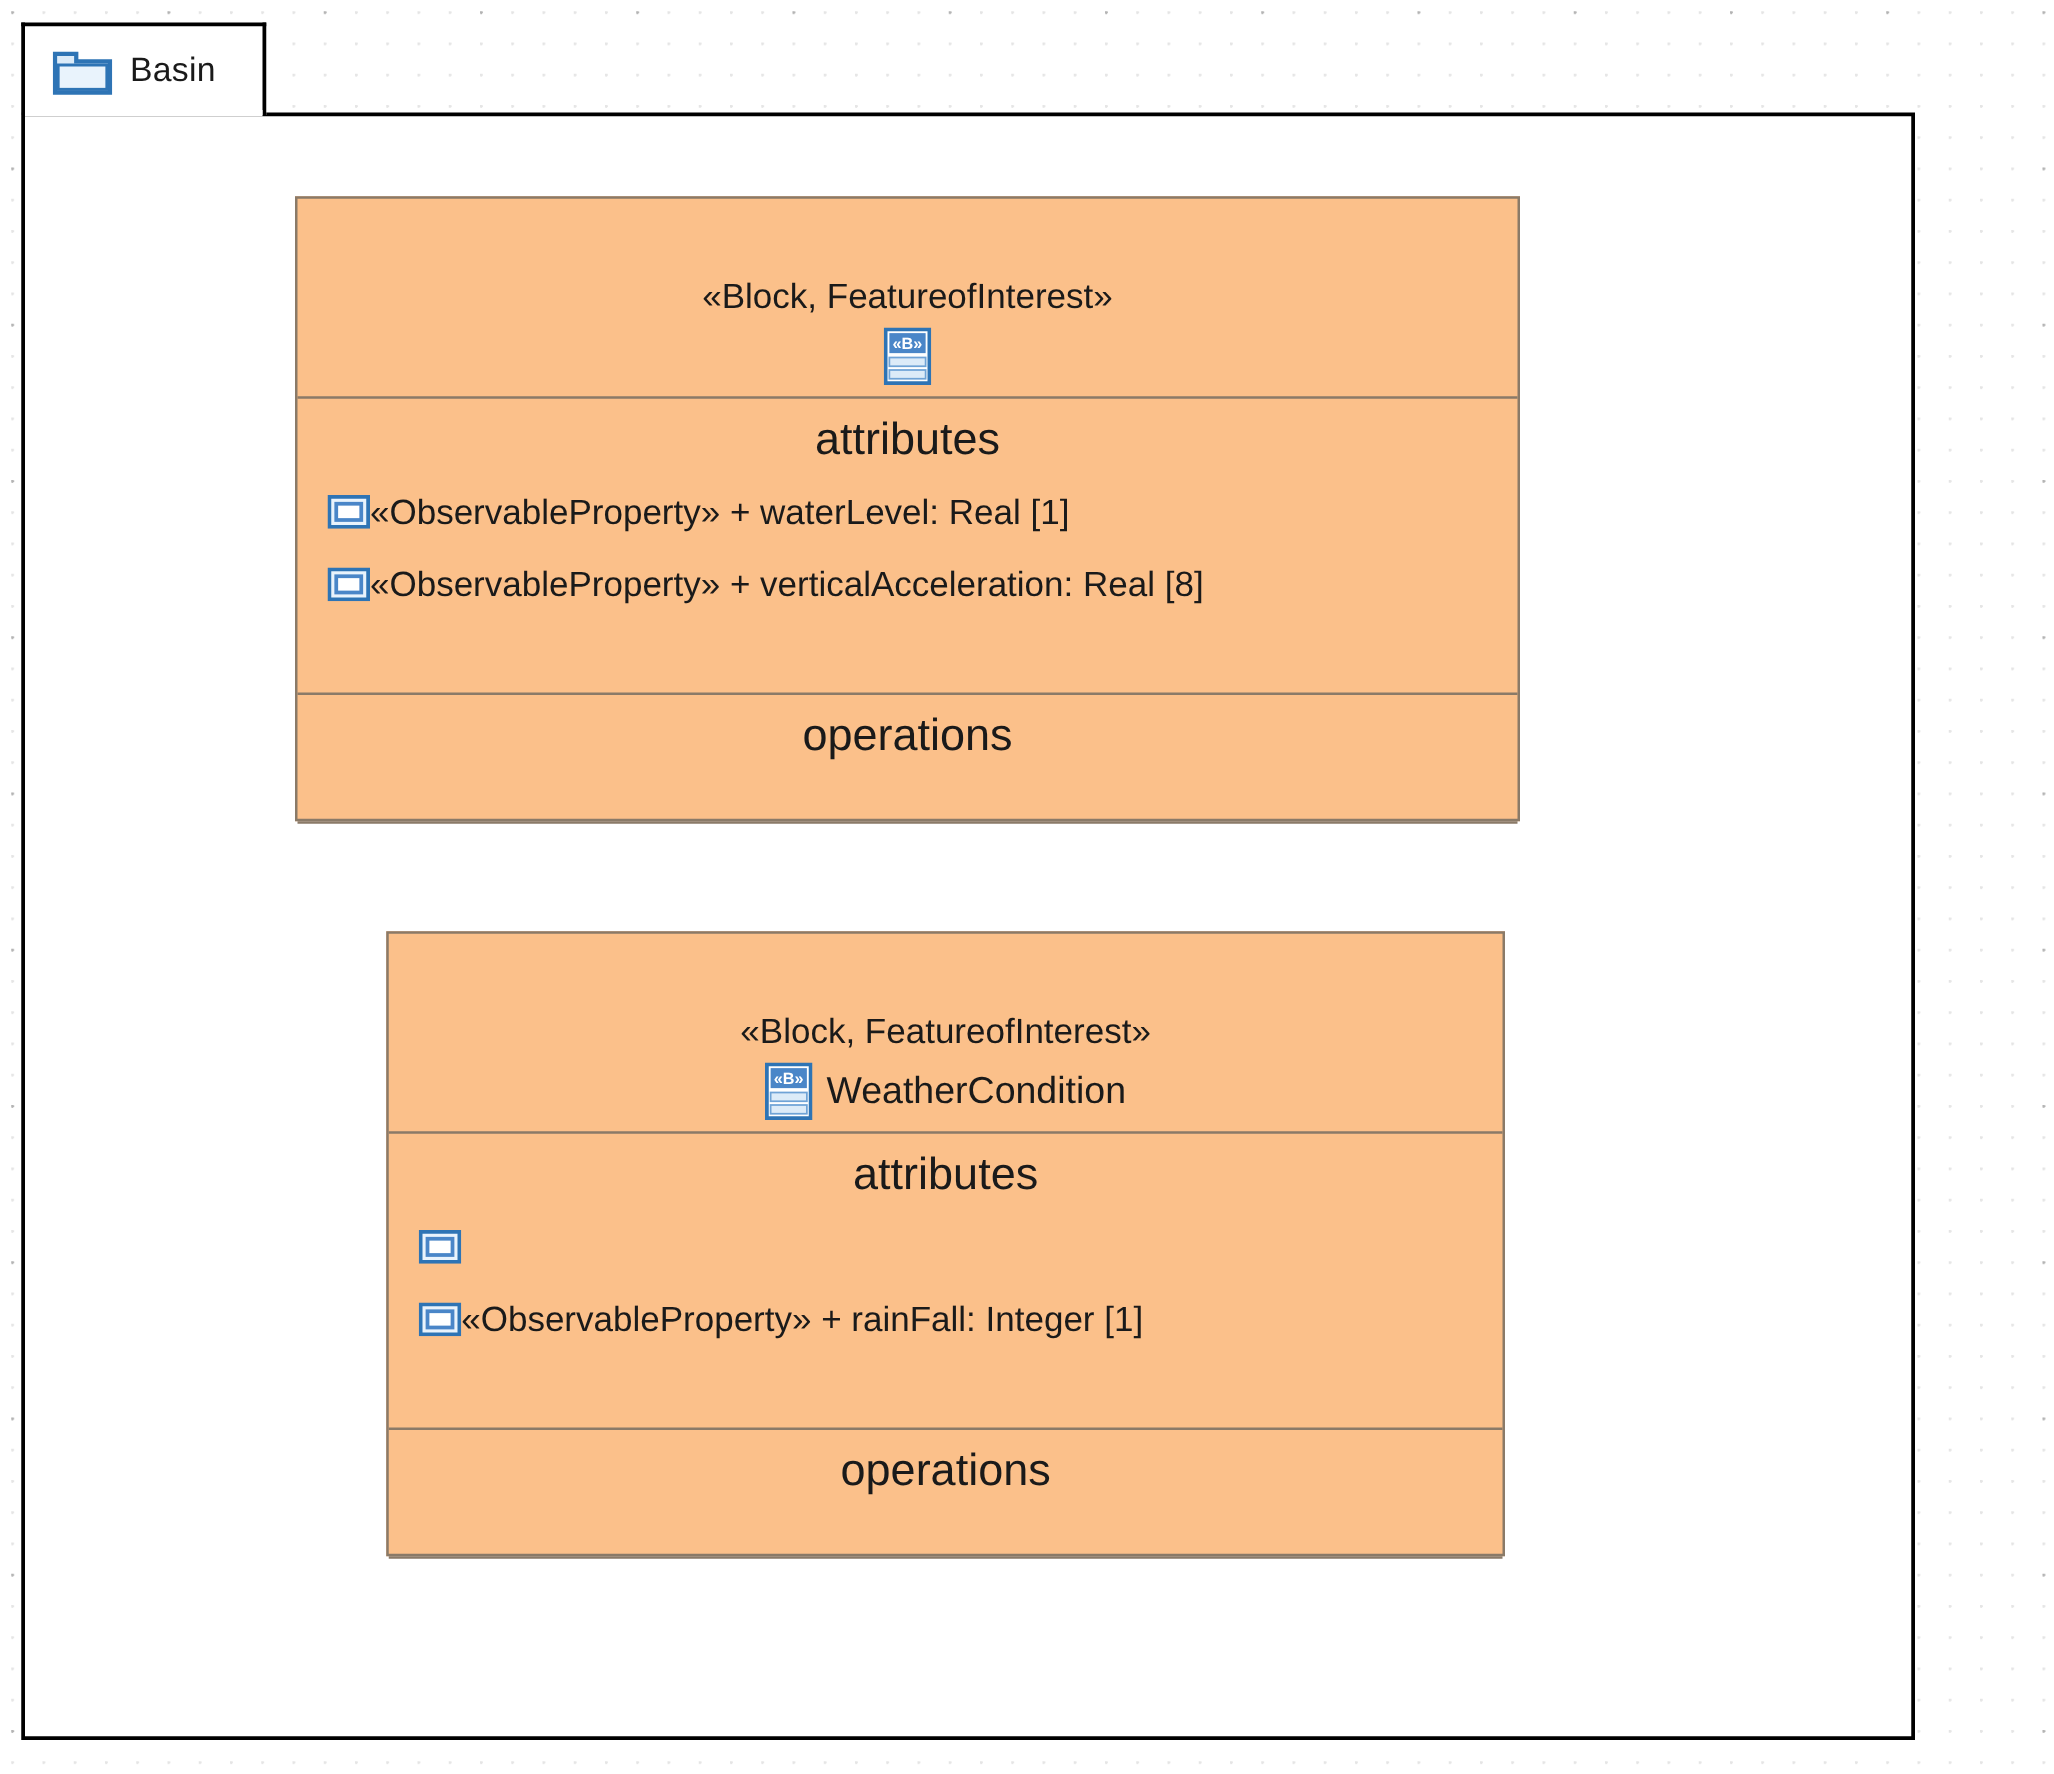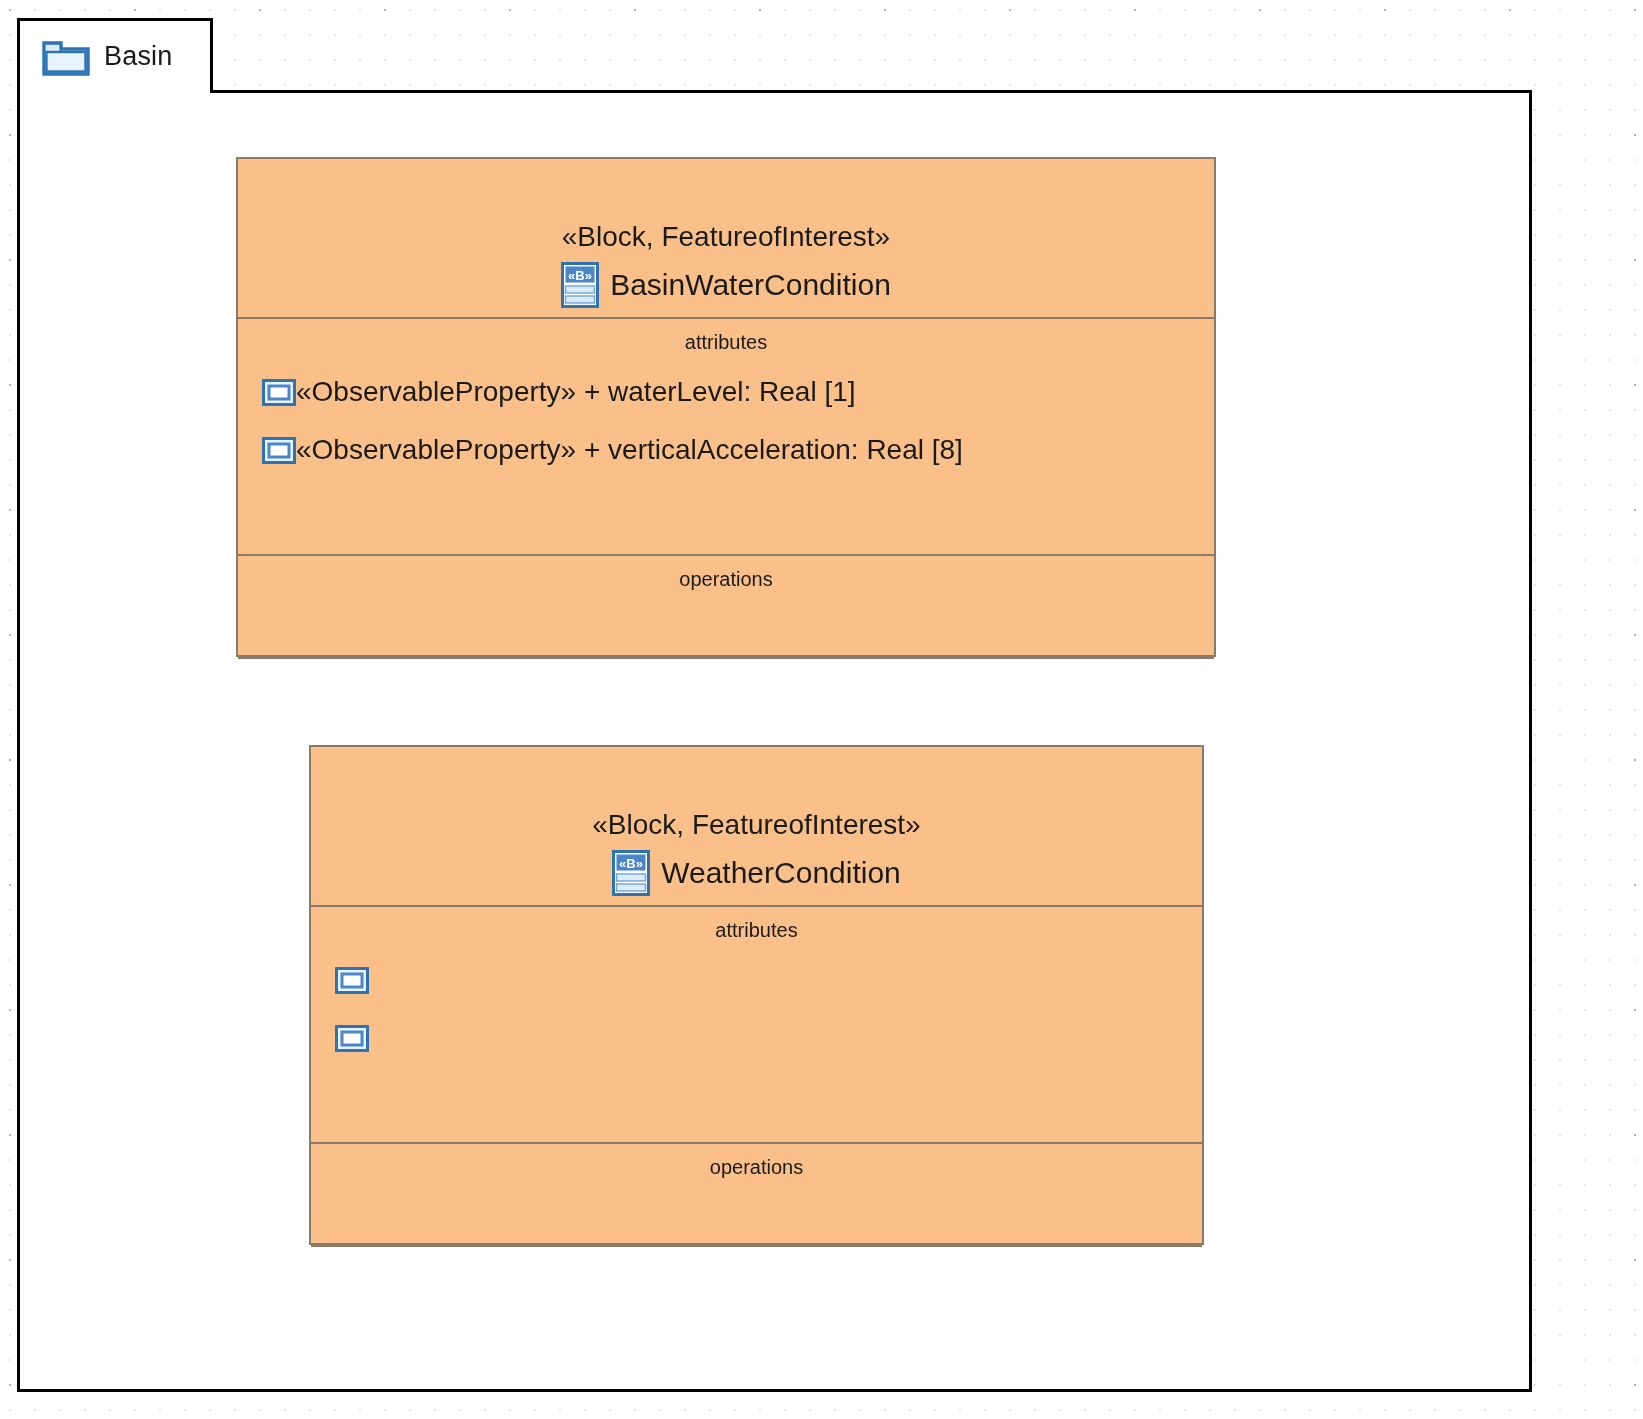--- a/index.html
+++ b/index.html
@@ -125,21 +125,21 @@
     white-space: nowrap;
   }
   .block-icon {
     width: 38px;
     height: 46px;
     display: block;
     flex: 0 0 auto;
   }
 
   .compartment-title {
-    font-size: 20px;
+    font-size: 36px;
     color: #1a1a1a;
     text-align: center;
     padding-top: 12px;
     line-height: 1.1;
   }
 
   .attr-list {
     padding: 10px 0 0 24px;
   }
   .attr-row {
@@ -189,21 +189,20 @@
         <div class="name-line">
           <span>
             <svg class="block-icon" viewBox="0 0 38 46" xmlns="http://www.w3.org/2000/svg">
               <rect x="1.5" y="1.5" width="35" height="43" fill="#ffffff" stroke="#2E74B5" stroke-width="3"></rect>
               <rect x="4.5" y="4.5" width="29" height="16" fill="#4a86c8"></rect>
               <text x="19" y="17.5" font-family="'Liberation Sans',sans-serif" font-size="13" font-weight="bold" fill="#ffffff" text-anchor="middle">«B»</text>
               <rect x="4.5" y="24" width="29" height="7" fill="#dcebf8" stroke="#6fa3d6" stroke-width="1.4"></rect>
               <rect x="4.5" y="34" width="29" height="7" fill="#dcebf8" stroke="#6fa3d6" stroke-width="1.4"></rect>
             </svg>
           </span>
-          <span class="block-name">BasinWaterCondition</span>
         </div>
       </div>
 
       <div class="block-compartment" style="height:237px;">
         <div class="compartment-title">attributes</div>
         <div class="attr-list">
           <div class="attr-row">
             <span>
               <svg class="prop-icon" viewBox="0 0 34 27" xmlns="http://www.w3.org/2000/svg">
                 <rect x="1.5" y="1.5" width="31" height="24" fill="#e9f3fc" stroke="#2E74B5" stroke-width="3"></rect>
@@ -260,20 +259,21 @@
               </svg>
             </span>
           </div>
           <div class="attr-row">
             <span>
               <svg class="prop-icon" viewBox="0 0 34 27" xmlns="http://www.w3.org/2000/svg">
                 <rect x="1.5" y="1.5" width="31" height="24" fill="#e9f3fc" stroke="#2E74B5" stroke-width="3"></rect>
                 <rect x="7" y="7" width="20" height="13" fill="#ffffff" stroke="#4a86c8" stroke-width="3"></rect>
               </svg>
             </span>
+            <span class="attr-text">«ObservableProperty»  + rainFall: Integer [1]</span>
           </div>
         </div>
       </div>
 
       <div class="block-compartment" style="height:103px;">
         <div class="compartment-title">operations</div>
       </div>
 
       <div class="block-compartment compartment-empty" style="height:41px;"></div>
     </div>

